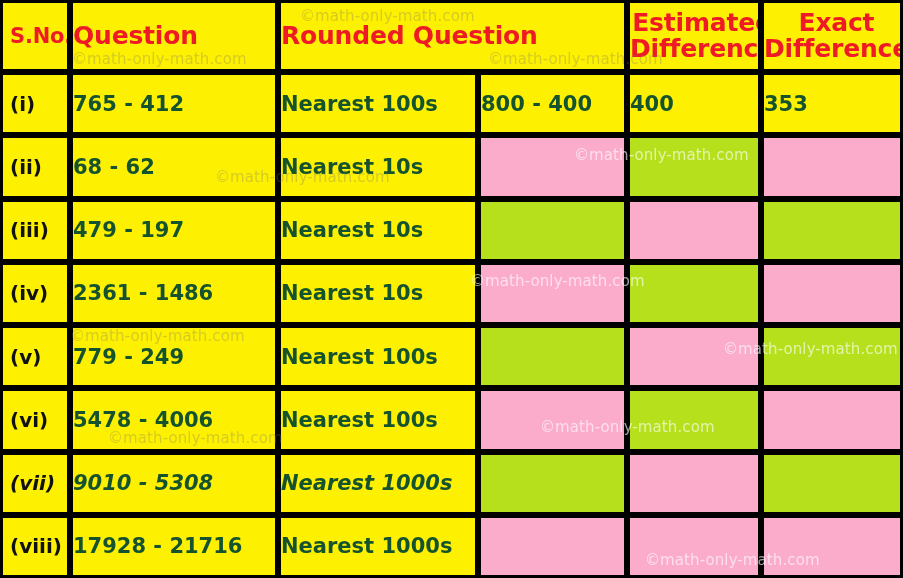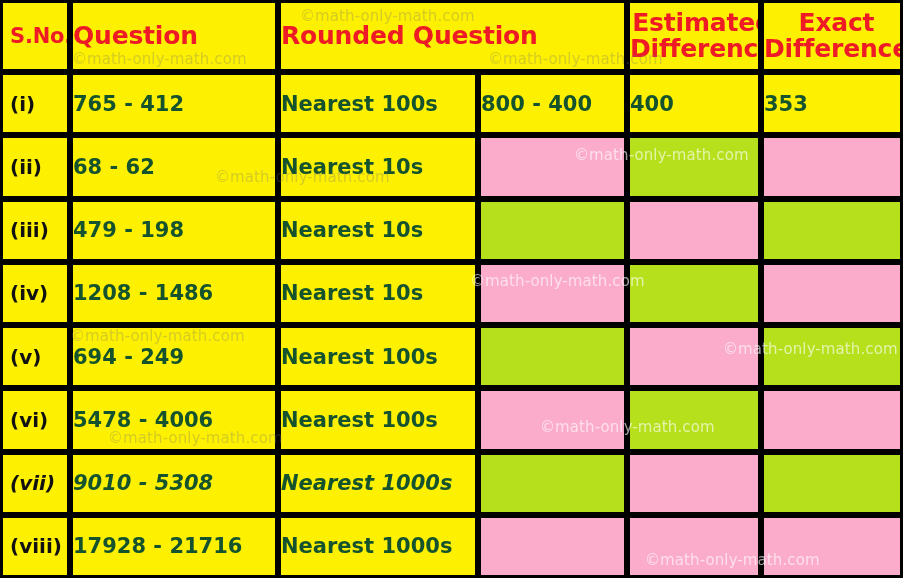--- a/index.html
+++ b/index.html
@@ -220,21 +220,21 @@
           </td>
         </tr>
         <tr style="height: 63px;">
           <td class="c-yellow sno">
             <div class="face">
               <span class="sno-text">(iii)</span>
             </div>
           </td>
           <td class="c-yellow">
             <div class="face">
-              <span class="cell-text">479 - 198</span>
+              <span class="cell-text">479 - 197</span>
             </div>
           </td>
           <td class="c-yellow">
             <div class="face">
               <span class="cell-text">Nearest 10s</span>
             </div>
           </td>
           <td class="c-green">
             <div class="face">
               <span class="cell-text"></span>
@@ -252,21 +252,21 @@
           </td>
         </tr>
         <tr style="height: 63px;">
           <td class="c-yellow sno">
             <div class="face">
               <span class="sno-text">(iv)</span>
             </div>
           </td>
           <td class="c-yellow">
             <div class="face">
-              <span class="cell-text">1208 - 1486</span>
+              <span class="cell-text">2361 - 1486</span>
             </div>
           </td>
           <td class="c-yellow">
             <div class="face">
               <span class="cell-text">Nearest 10s</span>
             </div>
           </td>
           <td class="c-pink">
             <div class="face">
               <span class="cell-text"></span>
@@ -284,21 +284,21 @@
           </td>
         </tr>
         <tr style="height: 63px;">
           <td class="c-yellow sno">
             <div class="face">
               <span class="sno-text">(v)</span>
             </div>
           </td>
           <td class="c-yellow">
             <div class="face">
-              <span class="cell-text">694 - 249</span>
+              <span class="cell-text">779 - 249</span>
             </div>
           </td>
           <td class="c-yellow">
             <div class="face">
               <span class="cell-text">Nearest 100s</span>
             </div>
           </td>
           <td class="c-green">
             <div class="face">
               <span class="cell-text"></span>

